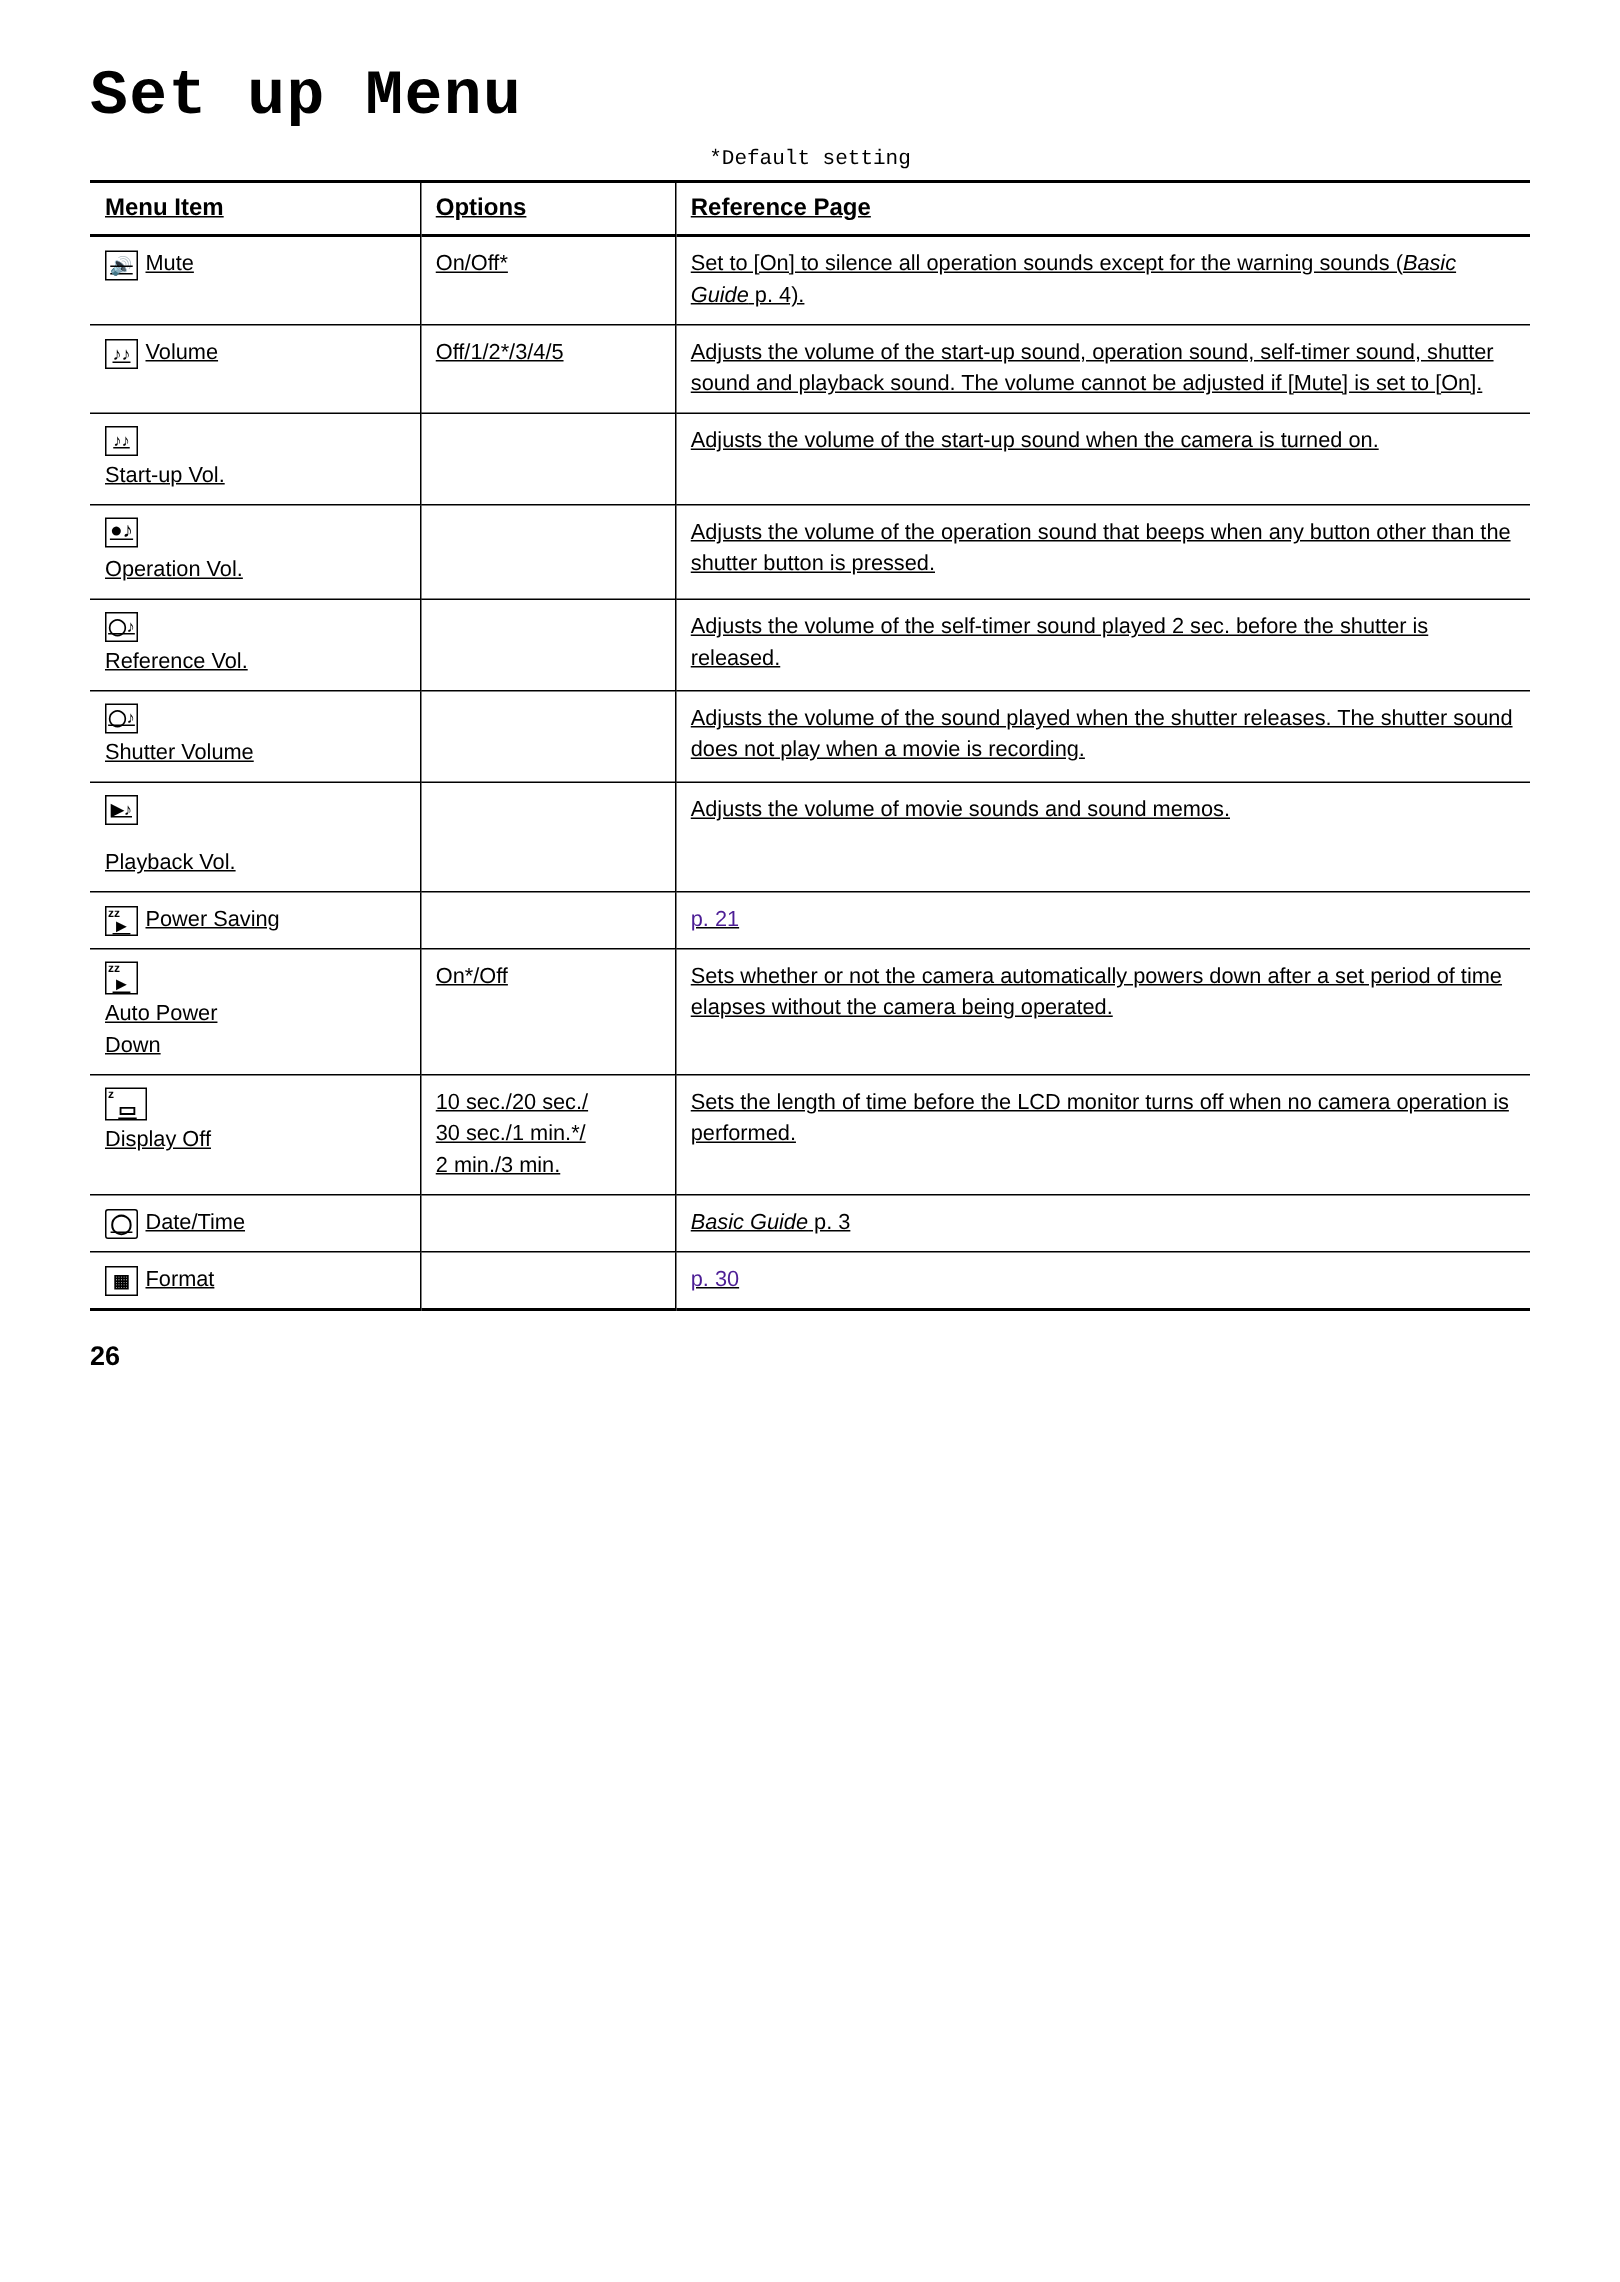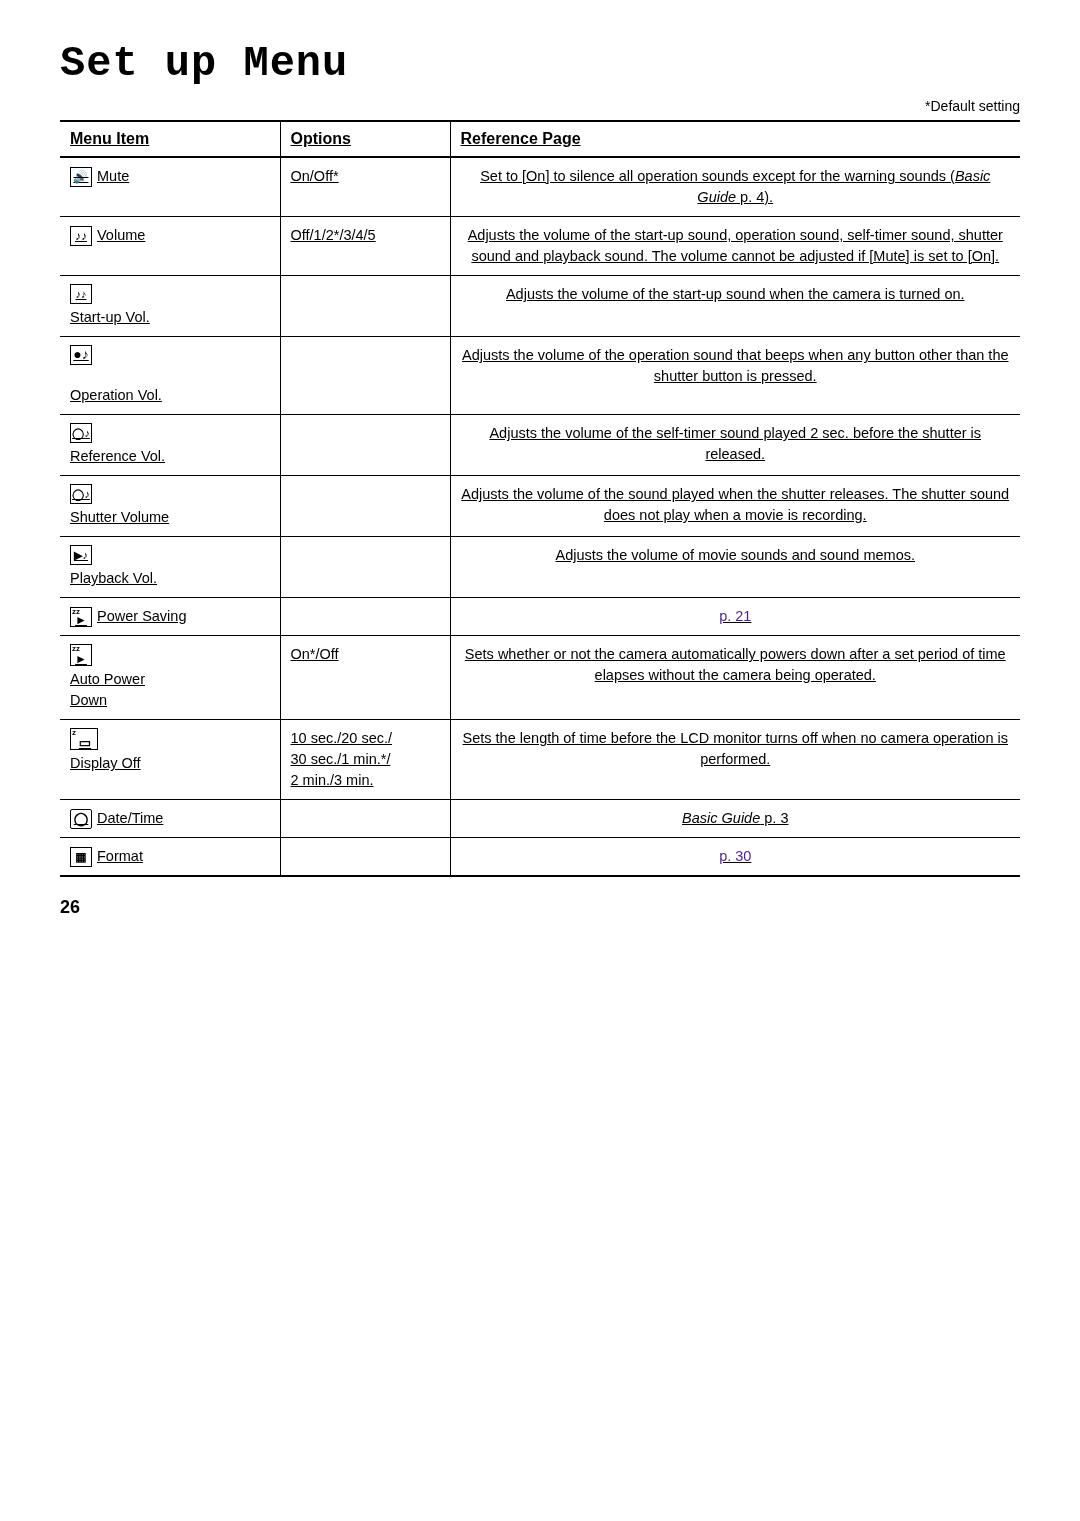--- a/index.html
+++ b/index.html
@@ -20,23 +20,24 @@
 
     .page-title {
       font-family: 'Courier New', Courier, monospace;
       font-weight: bold;
       font-size: 42px;
       margin-bottom: 10px;
       letter-spacing: 1px;
     }
 
     .default-setting {
-      text-align: right;
+      text-align: center;
       font-size: 14px;
       margin-bottom: 6px;
+      font-family: Liberation Mono, monospace;
     }
 
     table {
       width: 100%;
       border-collapse: collapse;
       border-top: 2px solid #000;
       text-decoration: underline;
     }
 
     thead tr th {
@@ -57,21 +58,20 @@
       border-bottom: 1px solid #000;
       border-right: 1px solid #000;
       padding: 8px 10px;
       vertical-align: top;
       font-size: 14.5px;
       line-height: 1.45;
     }
 
     tbody tr td:last-child {
       border-right: none;
-      text-align: center;
     }
 
     tbody tr:last-child td {
       border-bottom: 2px solid #000;
     }
 
     .col-menu { width: 220px; }
     .col-options { width: 170px; }
     .col-ref { width: auto; }
 
@@ -171,21 +171,21 @@
       <td class="col-options"></td>
       <td class="col-ref">Adjusts the volume of the start-up sound when the camera is turned on.</td>
     </tr>
 
     <tr>
       <td class="col-menu">
         <div class="icon-wrap">
           <span class="icon-box" style="font-size:11px; position:relative;">
             <span style="font-size:14px; line-height:1;">●♪</span>
           </span>
-          <span style="margin-top:20px;text-align:center;">Operation Vol.</span>
+          <span style="margin-top:5px;text-align:center;">Operation Vol.</span>
         </div>
       </td>
       <td class="col-options"></td>
       <td class="col-ref">Adjusts the volume of the operation sound that beeps when any button other than the shutter button is pressed.</td>
     </tr>
 
     <tr>
       <td class="col-menu">
         <div class="icon-wrap">
           <span class="icon-box" style="font-size:11px;">◯♪</span>
@@ -204,21 +204,21 @@
         </div>
       </td>
       <td class="col-options"></td>
       <td class="col-ref">Adjusts the volume of the sound played when the shutter releases. The shutter sound does not play when a movie is recording.</td>
     </tr>
 
     <tr>
       <td class="col-menu">
         <div class="icon-wrap">
           <span class="icon-box" style="font-size:11px;">▶♪</span>
-          <span style="margin-top:3px;">Playback Vol.</span>
+          <span style="margin-top:15px;">Playback Vol.</span>
         </div>
       </td>
       <td class="col-options"></td>
       <td class="col-ref">Adjusts the volume of movie sounds and sound memos.</td>
     </tr>
 
     <tr>
       <td class="col-menu">
         <div class="icon-label-row">
           <span class="icon-box" style="font-size:9px; position:relative;">

